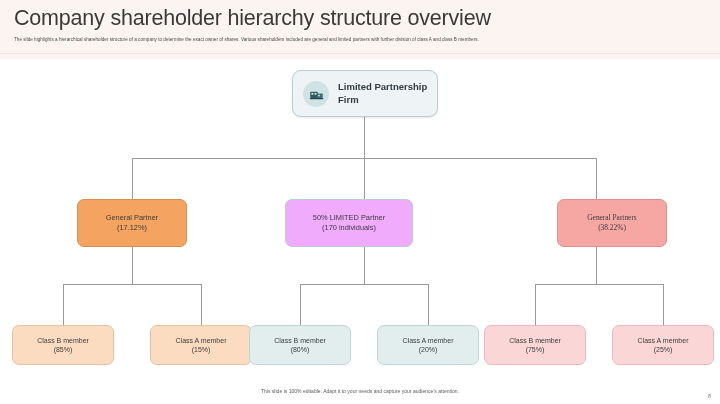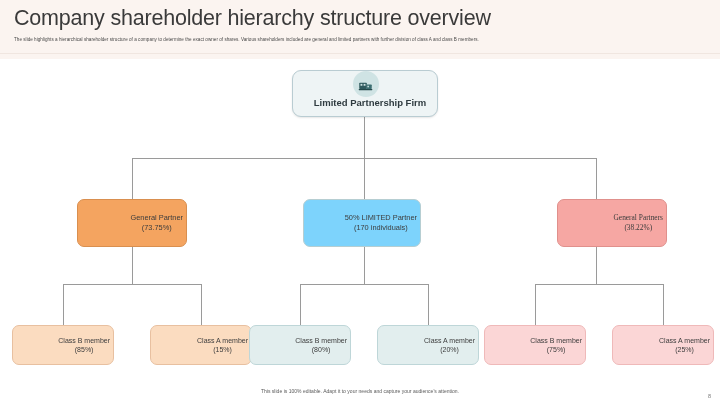--- a/index.html
+++ b/index.html
@@ -76,38 +76,37 @@
   .conn.v { width: 1px; }
   .conn.h { height: 1px; }
 
   
   .node {
     position: absolute;
     box-sizing: border-box;
     border-radius: 7px;
     display: flex;
     align-items: center;
-    justify-content: flex-end;
+    justify-content: center;
     text-align: center;
     line-height: 1.35;
   }
 
   
   .node-root {
     left: 292px;
     top: 17px;
     width: 146px;
     height: 47px;
     background: #eef4f5;
     border: 1.2px solid #b9ccd2;
     border-radius: 9px;
     justify-content: flex-start;
     padding-left: 10px;
     box-shadow: 0 1px 2px rgba(0,0,0,0.10);
-    flex-direction: column;
   }
   .root-icon {
     width: 26px;
     height: 26px;
     border-radius: 50%;
     background: #cfe3e4;
     display: flex;
     align-items: center;
     justify-content: center;
     flex: 0 0 auto;
@@ -129,23 +128,23 @@
     height: 48px;
     font-size: 7.4px;
     color: #3c3c3c;
   }
   .node-mid.orange {
     left: 77px;
     background: #f4a460;
     border: 1.1px solid #d98f4f;
   }
   .node-mid.blue {
-    left: 303px;
-    width: 118px;
-    background: #7dd3fc;
+    left: 285px;
+    width: 128px;
+    background: #f0abfc;
     border: 1.1px solid #b6ced2;
   }
   .node-mid.red {
     left: 557px;
     background: #f6a7a3;
     border: 1.1px solid #e0908c;
     font-family: Liberation Serif, serif;
   }
 
   
@@ -238,21 +237,21 @@
       </span>
       <span class="root-label">
         <span class="ln">Limited</span>
         <span class="ln">Partnership Firm</span>
       </span>
     </div>
 
     <div class="node node-mid orange">
       <span class="node-text">
         <span class="ln">General Partner</span>
-        <span class="ln">(73.75%)</span>
+        <span class="ln">(17.12%)</span>
       </span>
     </div>
 
     <div class="node node-mid blue">
       <span class="node-text">
         <span class="ln">50% LIMITED  Partner</span>
         <span class="ln">(170 individuals)</span>
       </span>
     </div>
 

